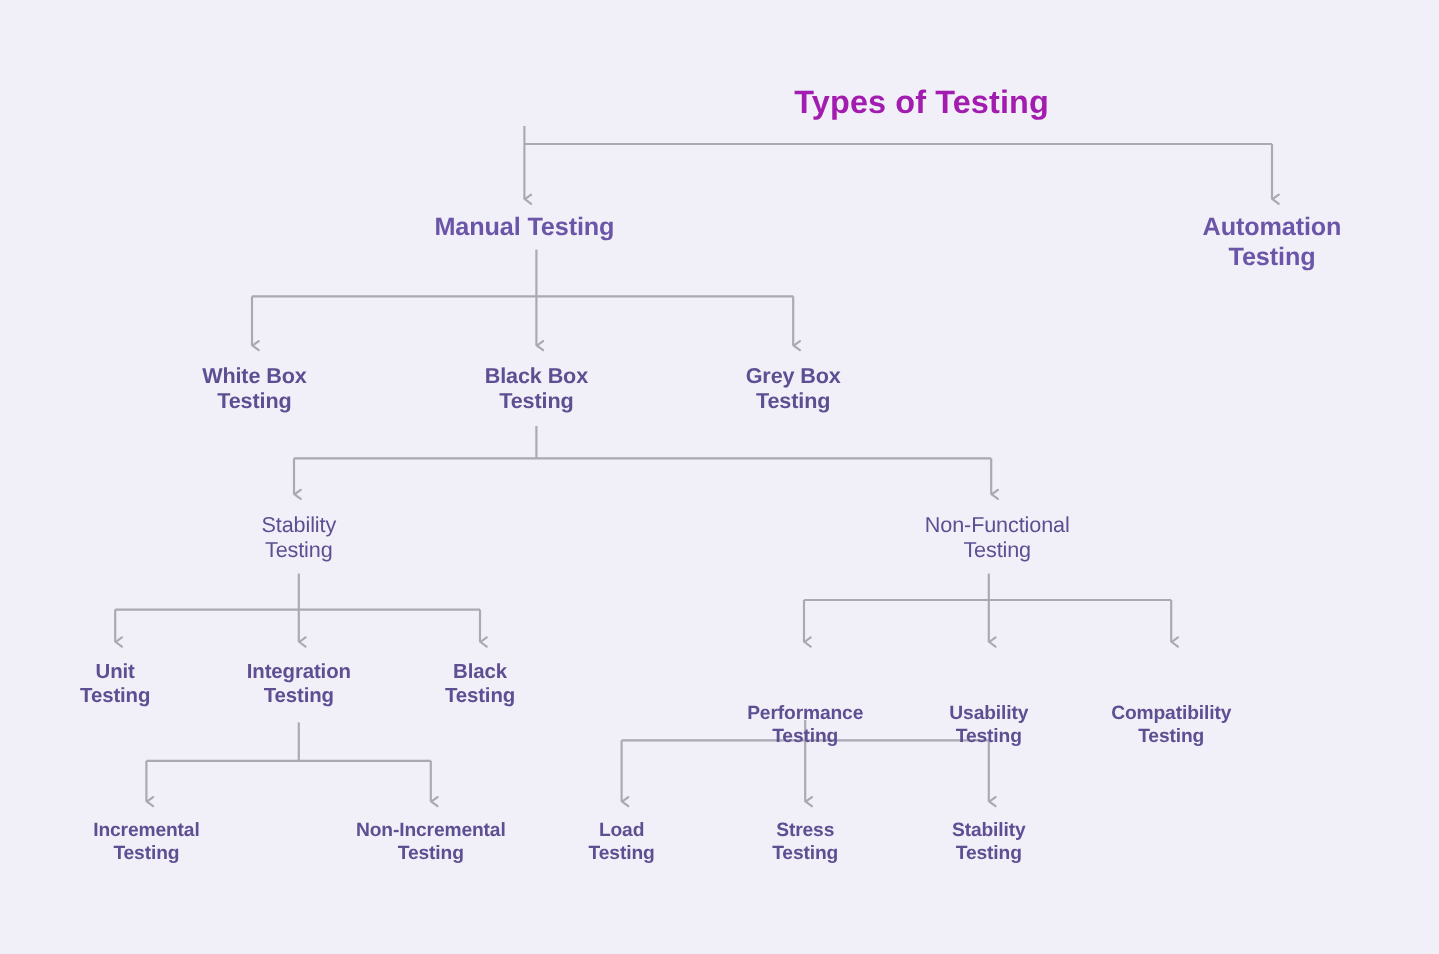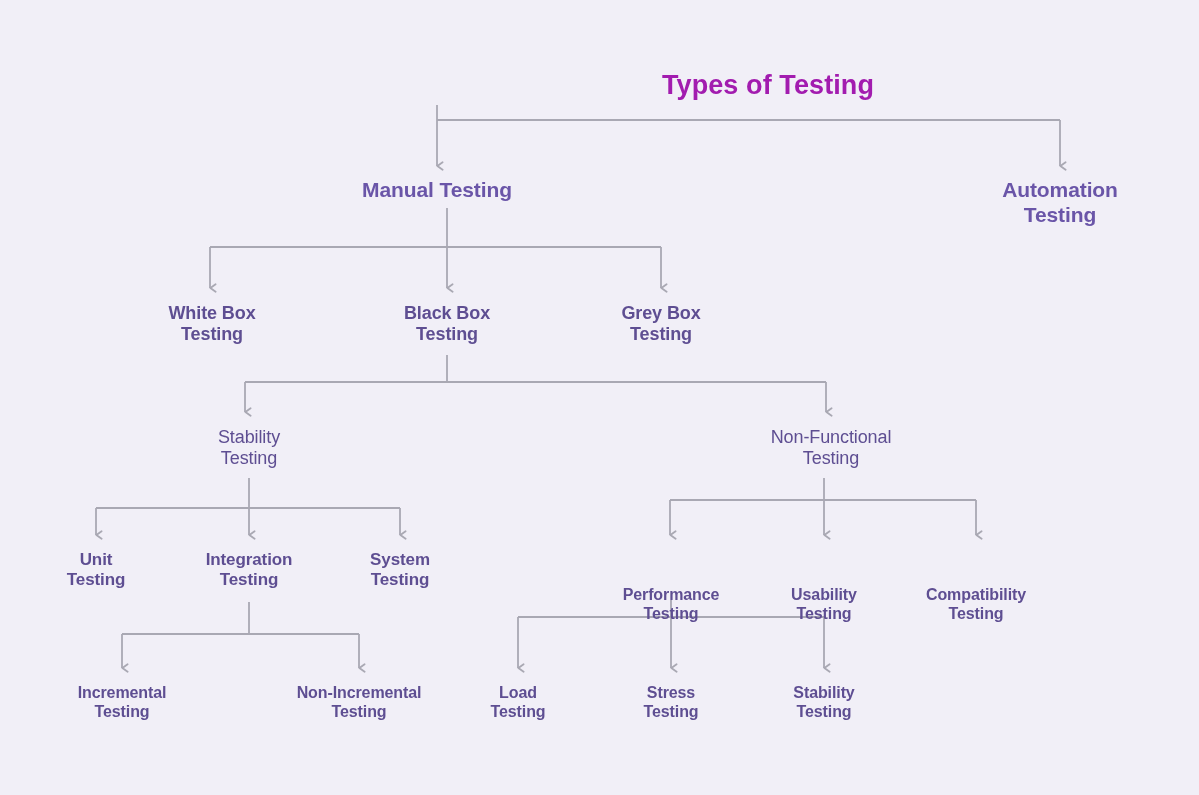--- a/index.html
+++ b/index.html
@@ -146,21 +146,21 @@
 
   <div class="node lvl4" style="left:831px; top:427px;">Non-Functional
 Testing</div>
 
   <div class="node lvl5" style="left:96px; top:550px;">Unit
 Testing</div>
 
   <div class="node lvl5" style="left:249px; top:550px;">Integration
 Testing</div>
 
-  <div class="node lvl5" style="left:400px; top:550px;">System
+  <div class="node lvl5" style="left:400px; top:550px;">Black
 Testing</div>
 
   <div class="node lvl5b" style="left:671px; top:550px;">Performance
 Testing</div>
 
   <div class="node lvl5b" style="left:824px; top:550px;">Usability
 Testing</div>
 
   <div class="node lvl5b" style="left:976px; top:550px;">Compatibility
 Testing</div>

